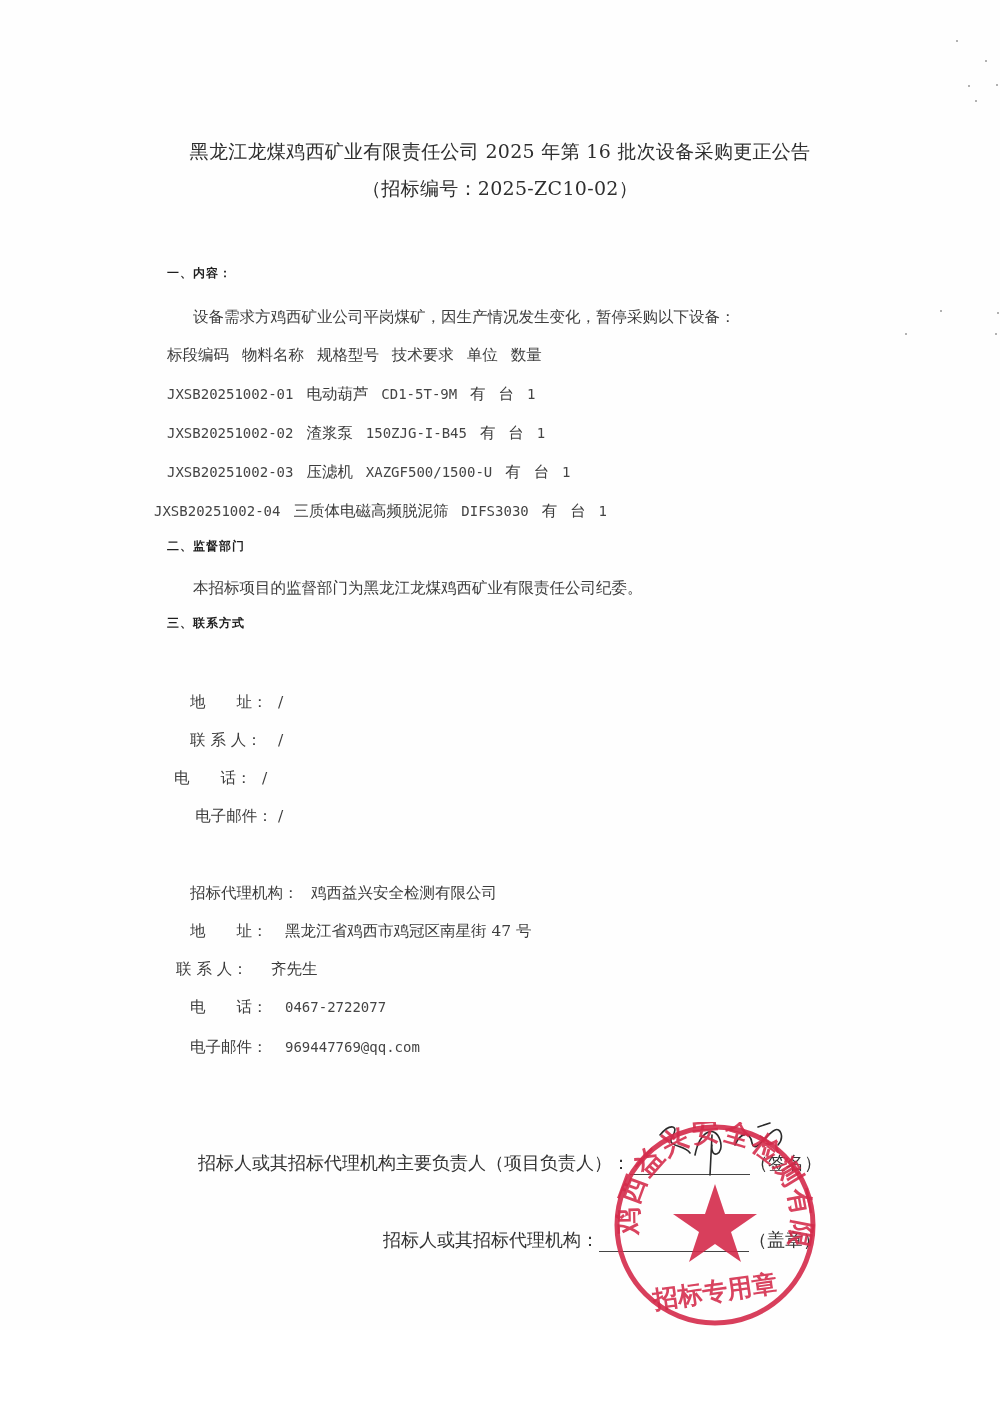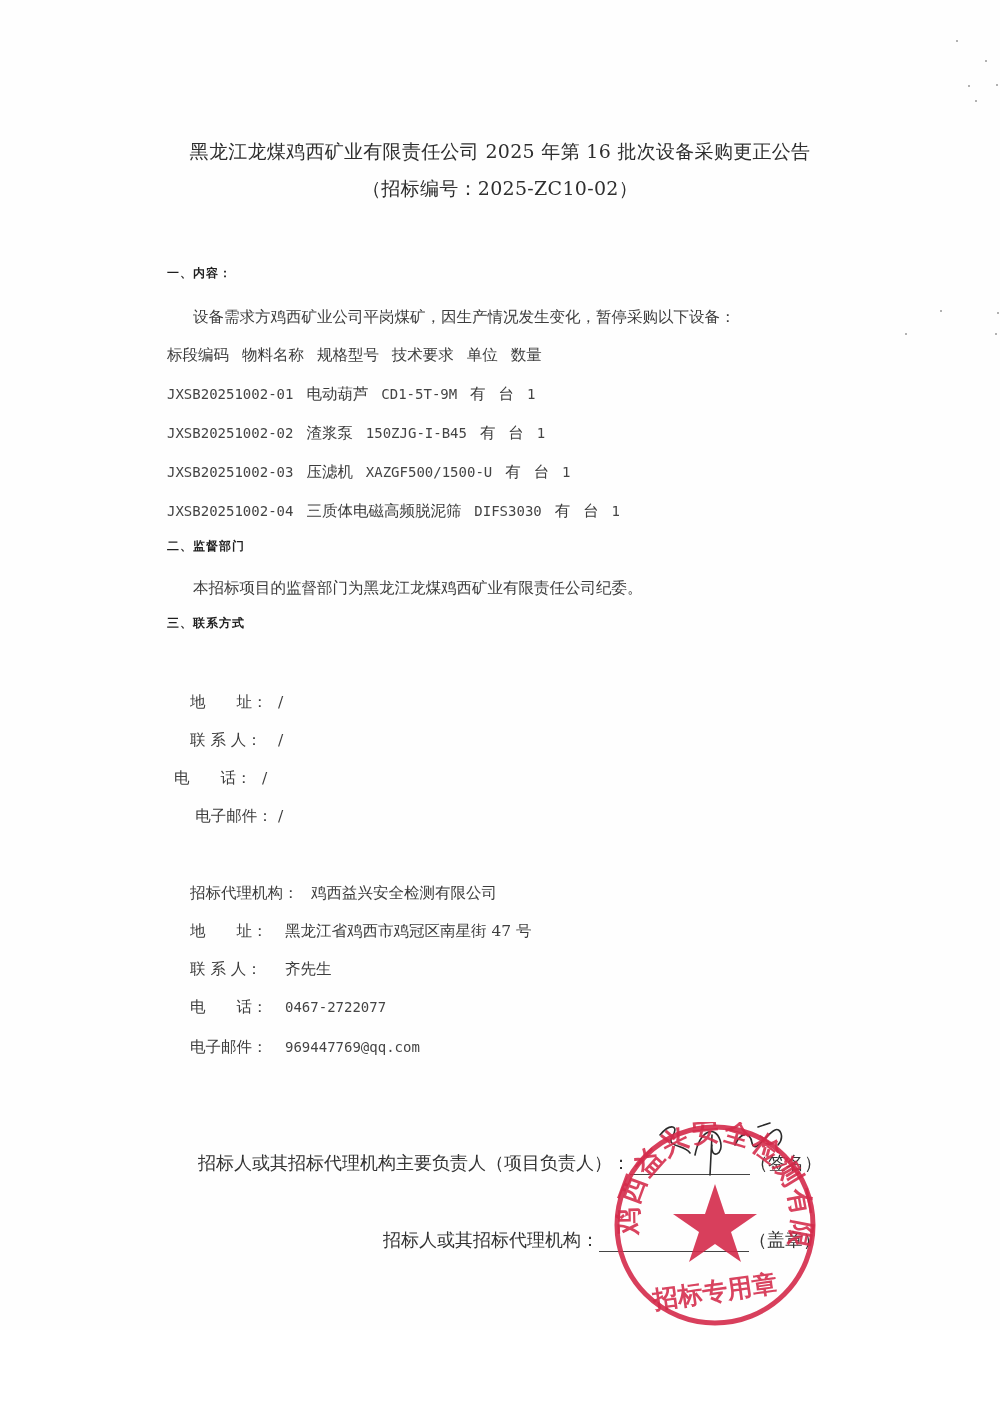--- a/index.html
+++ b/index.html
@@ -55,21 +55,21 @@
     <span class="mono">1</span>
   </div>
   <div class="abs p row" style="left:167px; top:462px;">
     <span class="mono">JXSB20251002-03</span>
     <span>压滤机</span>
     <span class="mono">XAZGF500/1500-U</span>
     <span>有</span>
     <span>台</span>
     <span class="mono">1</span>
   </div>
-  <div class="abs p row" style="left:167px; top:501px;text-align:right;">
+  <div class="abs p row" style="left:154px; top:501px;text-align:right;">
     <span class="mono">JXSB20251002-04</span>
     <span>三质体电磁高频脱泥筛</span>
     <span class="mono">DIFS3030</span>
     <span>有</span>
     <span>台</span>
     <span class="mono">1</span>
   </div>
 
   <div class="abs h" style="left:167px; top:538px;">二、监督部门</div>
   <div class="abs p" style="left:193px; top:578px;">本招标项目的监督部门为黑龙江龙煤鸡西矿业有限责任公司纪委。</div>
@@ -88,21 +88,21 @@
   <div class="abs p" style="left:190px; top:806px;text-align:center;">
     <span class="lbl" style="width:88px;">电子邮件：</span><span>/</span>
   </div>
 
   <div class="abs p" style="left:190px; top:883px;">
     <span class="lbl" style="width:121px;">招标代理机构：</span><span>鸡西益兴安全检测有限公司</span>
   </div>
   <div class="abs p" style="left:190px; top:921px;">
     <span class="lbl" style="width:95px;">地　　址：</span><span>黑龙江省鸡西市鸡冠区南星街 47 号</span>
   </div>
-  <div class="abs p" style="left:190px; top:959px;">
+  <div class="abs p" style="left:176px; top:959px;">
     <span class="lbl" style="width:95px;">联 系 人：</span><span>齐先生</span>
   </div>
   <div class="abs p" style="left:190px; top:997px;">
     <span class="lbl" style="width:95px;">电　　话：</span><span class="mono">0467-2722077</span>
   </div>
   <div class="abs p" style="left:190px; top:1037px;">
     <span class="lbl" style="width:95px;">电子邮件：</span><span class="mono">969447769@qq.com</span>
   </div>
 
   <div class="abs sig" style="left:198px; top:1151px;">

